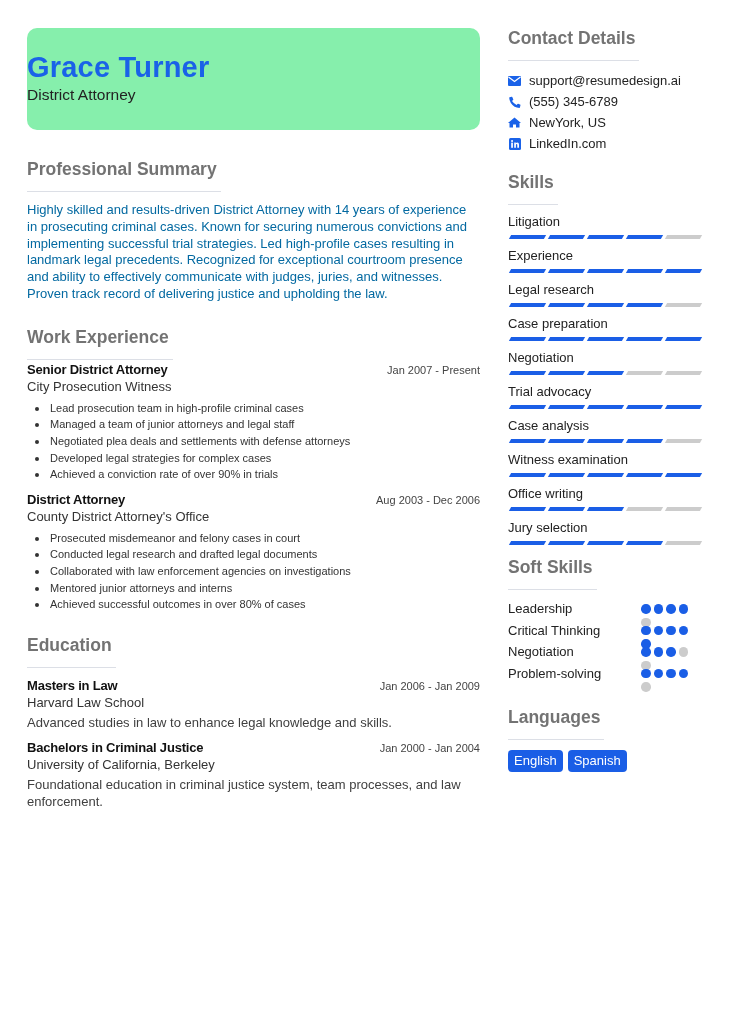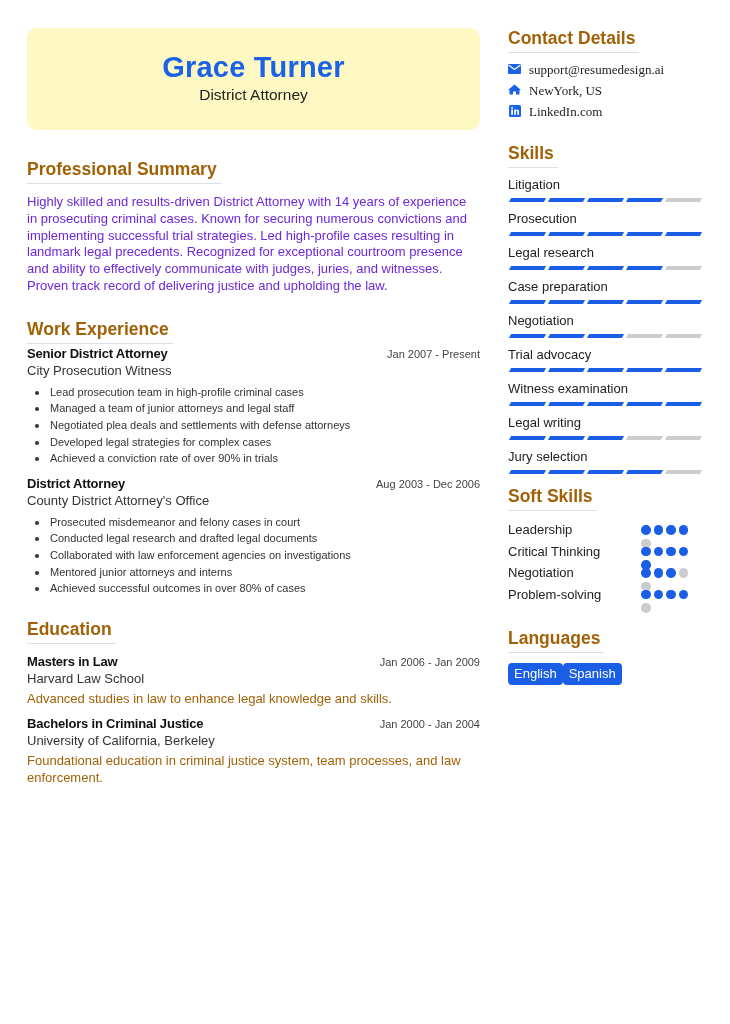--- a/index.html
+++ b/index.html
@@ -1,45 +1,45 @@
 <!DOCTYPE html>
 <html><head>
 <meta charset="utf-8">
 <style>
   * { box-sizing: border-box; margin: 0; padding: 0; }
   html, body { width: 730px; height: 1024px; background: #ffffff; overflow: hidden; }
   body { font-family: "Liberation Sans", "DejaVu Sans", sans-serif; color: #333333; position: relative; }
   .left { position: absolute; left: 27px; top: 28px; width: 453px; }
   .right { position: absolute; left: 508px; top: 28px; width: 196px; }
-  .header-card { background: #fef9c3; border-radius: 10px; height: 102px; text-align: center; padding-top: 22px; }
+  .header-card { background: #86efac; border-radius: 10px; height: 102px; padding-top: 22px; }
   .name { color: #1a62e8; font-size: 29px; font-weight: bold; line-height: 34px; letter-spacing: 0.2px; }
   .role { color: #222; font-size: 15.5px; margin-top: 2px; }
-  .section-title { display: inline-block; color: #a16207; font-size: 17.5px; font-weight: bold; padding-bottom: 3px; border-bottom: 1.5px solid #dcdfe6; padding-right: 4px; }
-  .summary { font-size: 13px; line-height: 16.8px; color: #6d28d9; margin-top: 10px; }
+  .section-title { display: inline-block; color: #737373; font-size: 17.5px; font-weight: bold; padding-bottom: 11px; border-bottom: 1.5px solid #dcdfe6; padding-right: 4px; }
+  .summary { font-size: 13px; line-height: 16.8px; color: #0369a1; margin-top: 10px; }
   .entry-head { display: flex; justify-content: space-between; align-items: baseline; }
   .entry-title { font-size: 13px; font-weight: bold; color: #111; letter-spacing: -0.2px; }
   .entry-date { font-size: 11px; color: #444; }
   .entry-org { font-size: 13px; color: #333; margin-top: 2px; }
   ul.bullets { list-style: none; margin-top: 6px; }
   ul.bullets li { font-size: 11px; line-height: 16.6px; color: #333; padding-left: 23px; position: relative; }
   ul.bullets li::before { content: ""; position: absolute; left: 8px; top: 7px; width: 4px; height: 4px; border-radius: 50%; background: #333; }
-  .edu-desc { font-size: 13px; line-height: 16.6px; color: #a16207; margin-top: 5px; }
+  .edu-desc { font-size: 13px; line-height: 16.6px; color: #404040; margin-top: 5px; }
   .contact-list { margin-top: 9px; }
-  .contact-item { display: flex; align-items: flex-start; height: 21px; font-size: 13px; color: #222; font-family: Liberation Serif, serif; }
+  .contact-item { display: flex; align-items: center; height: 21px; font-size: 13px; color: #222; }
   .contact-item .ic { width: 13px; height: 13px; margin-right: 8px; display: inline-flex; align-items: center; justify-content: center; }
   .skill { margin-top: 0; }
   .skill-name { font-size: 13px; color: #222; height: 18px; line-height: 18px; }
   .bar { display: flex; gap: 4px; height: 4px; margin-top: 4px; margin-bottom: 8px; padding-left: 2px; }
   .seg { width: 35px; height: 4px; transform: skewX(-30deg); background: #cccccc; }
   .seg.on { background: #1a5ee6; }
   .soft-row { position: relative; height: 21.5px; font-size: 13px; color: #222; line-height: 21.5px; }
   .dots { position: absolute; left: 133px; top: 6px; width: 48px; display: flex; flex-wrap: wrap; gap: 4px 3px; }
   .dot { width: 9.5px; height: 9.5px; border-radius: 50%; background: #cccccc; }
   .dot.on { background: #1a5ee6; }
-  .lang-wrap { display: flex; margin-top: 10px; }
+  .lang-wrap { display: flex; gap: 5px; margin-top: 10px; }
   .lang { background: #1a5ee6; color: #fff; font-size: 13px; padding: 3px 6px; border-radius: 4px; line-height: 16px; }
 </style>
 </head>
 <body>
 
 <div class="left">
   <div class="header-card">
     <div class="name">Grace Turner</div>
     <div class="role">District Attorney</div>
   </div>
@@ -114,20 +114,28 @@
         <span class="ic">
           <svg width="13" height="10" viewBox="0 0 13 10">
               <rect x="0" y="0" width="13" height="10" rx="1" fill="#1a62e8"></rect>
               <path d="M0.5 1 L6.5 5.5 L12.5 1" stroke="#fff" stroke-width="1.3" fill="none"></path>
             </svg>
         </span>
         <span>support@resumedesign.ai</span>
       </div>
       <div class="contact-item">
         <span class="ic">
+          <svg width="12" height="12" viewBox="0 0 12 12">
+              <path d="M11.5 8.8 L9.2 7.8 Q8.8 7.7 8.5 8 L7.6 9.1 Q5 7.8 3 5 L4.1 4.1 Q4.4 3.8 4.3 3.4 L3.3 1.1 Q3.1 0.6 2.6 0.7 L0.6 1.2 Q0.2 1.3 0.2 1.7 Q0.5 7 5.6 10.8 Q7.7 11.9 10.4 11.9 Q10.8 11.9 10.9 11.5 L11.4 9.5 Q11.5 9 11.5 8.8Z" fill="#1a62e8"></path>
+            </svg>
+        </span>
+        <span>(555) 345-6789</span>
+      </div>
+      <div class="contact-item">
+        <span class="ic">
           <svg width="13" height="11" viewBox="0 0 13 11">
               <path d="M6.5 0.5 L0 6 L1.5 6 L1.5 10.5 L5 10.5 L5 7.5 L8 7.5 L8 10.5 L11.5 10.5 L11.5 6 L13 6 Z" fill="#1a62e8"></path>
             </svg>
         </span>
         <span>NewYork, US</span>
       </div>
       <div class="contact-item">
         <span class="ic">
           <svg width="12" height="12" viewBox="0 0 12 12">
               <rect width="12" height="12" rx="1.5" fill="#1a62e8"></rect>
@@ -148,21 +156,21 @@
           <div class="skill-name">Litigation</div>
           <div class="bar">
             <span class="seg on"></span>
             <span class="seg on"></span>
             <span class="seg on"></span>
             <span class="seg on"></span>
             <span class="seg"></span>
           </div>
         </div>
         <div class="skill">
-          <div class="skill-name">Prosecution</div>
+          <div class="skill-name">Experience</div>
           <div class="bar">
             <span class="seg on"></span>
             <span class="seg on"></span>
             <span class="seg on"></span>
             <span class="seg on"></span>
             <span class="seg on"></span>
           </div>
         </div>
         <div class="skill">
           <div class="skill-name">Legal research</div>
@@ -198,31 +206,41 @@
           <div class="skill-name">Trial advocacy</div>
           <div class="bar">
             <span class="seg on"></span>
             <span class="seg on"></span>
             <span class="seg on"></span>
             <span class="seg on"></span>
             <span class="seg on"></span>
           </div>
         </div>
         <div class="skill">
+          <div class="skill-name">Case analysis</div>
+          <div class="bar">
+            <span class="seg on"></span>
+            <span class="seg on"></span>
+            <span class="seg on"></span>
+            <span class="seg on"></span>
+            <span class="seg"></span>
+          </div>
+        </div>
+        <div class="skill">
           <div class="skill-name">Witness examination</div>
           <div class="bar">
             <span class="seg on"></span>
             <span class="seg on"></span>
             <span class="seg on"></span>
             <span class="seg on"></span>
             <span class="seg on"></span>
           </div>
         </div>
         <div class="skill">
-          <div class="skill-name">Legal writing</div>
+          <div class="skill-name">Office writing</div>
           <div class="bar">
             <span class="seg on"></span>
             <span class="seg on"></span>
             <span class="seg on"></span>
             <span class="seg"></span>
             <span class="seg"></span>
           </div>
         </div>
         <div class="skill">
           <div class="skill-name">Jury selection</div>

